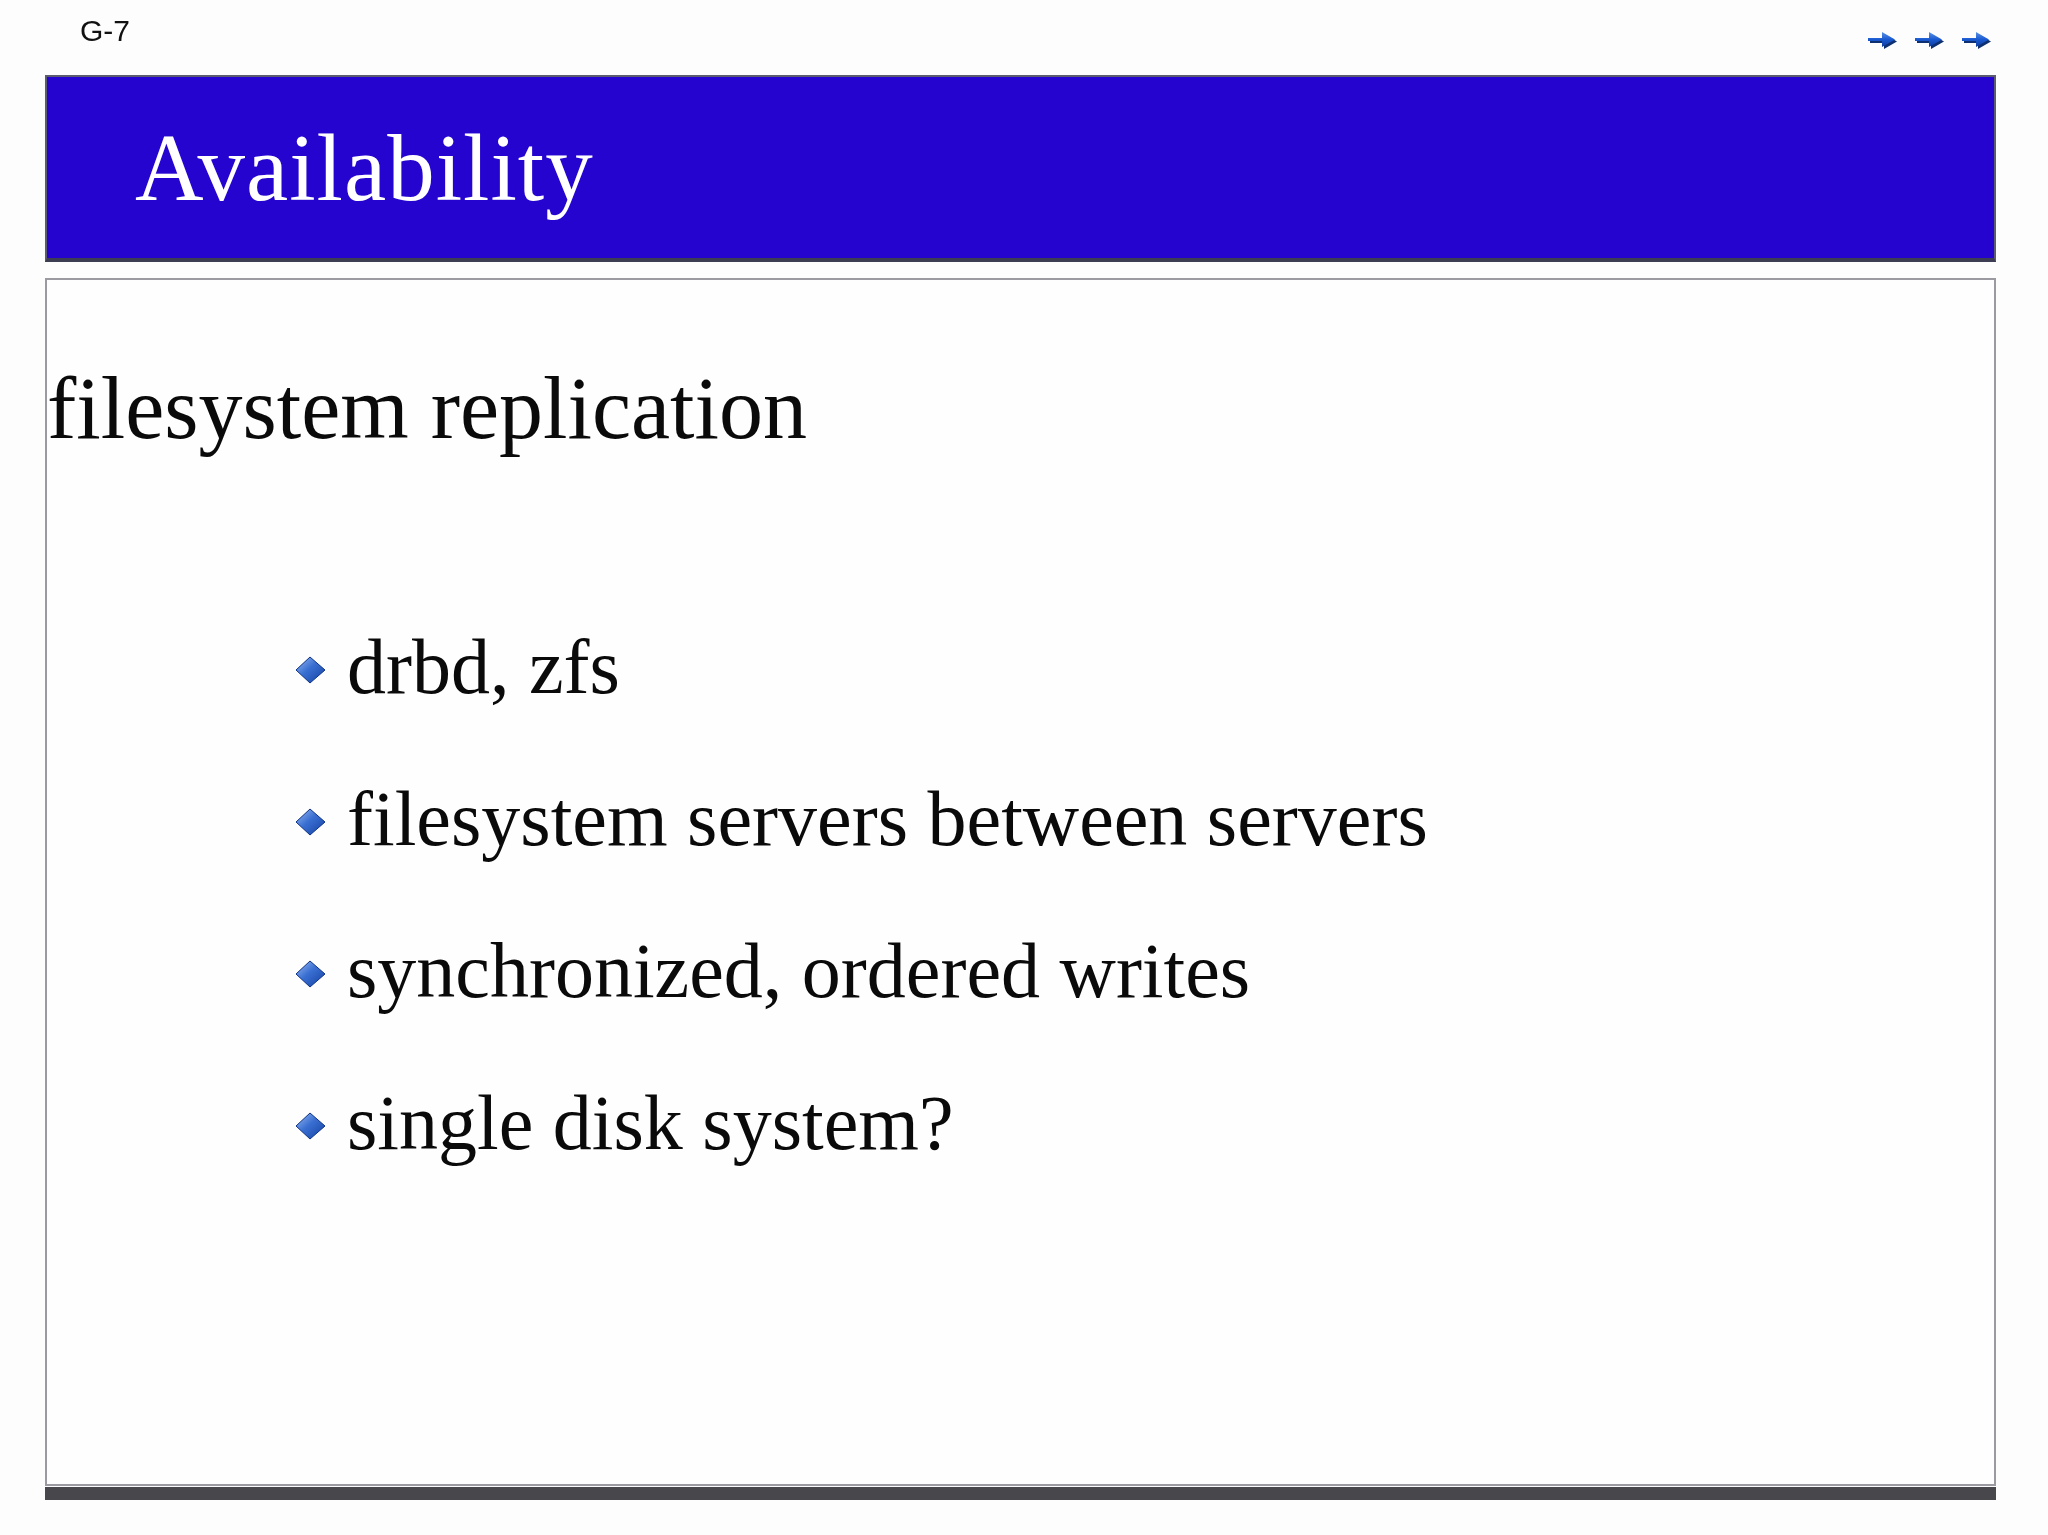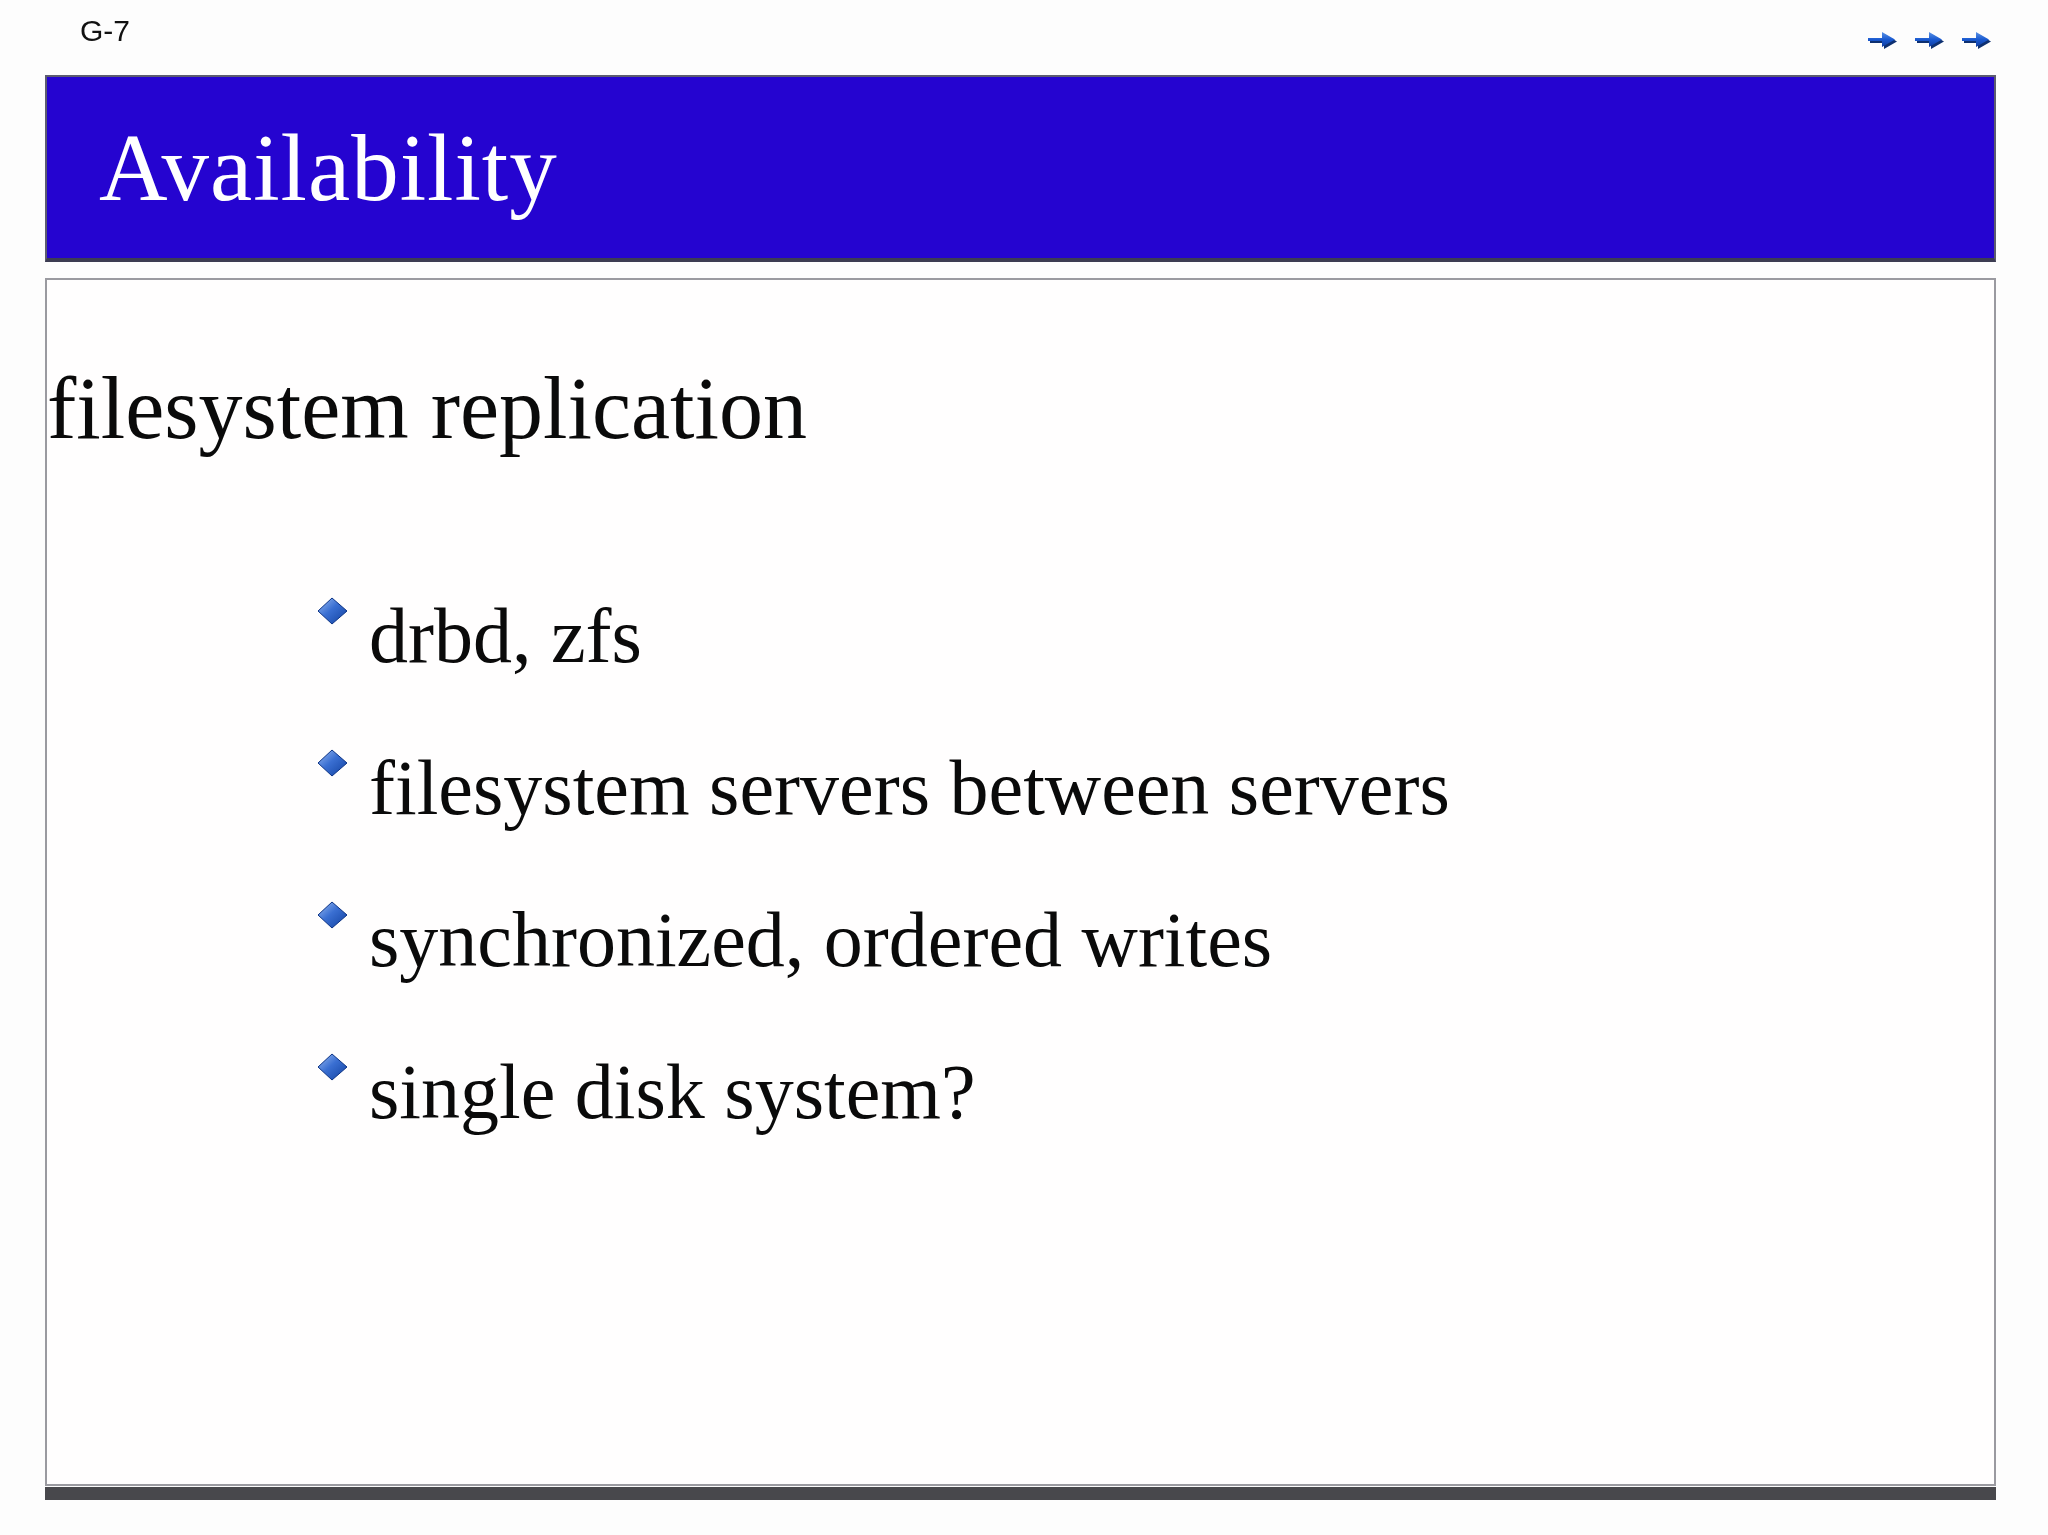--- a/index.html
+++ b/index.html
@@ -30,20 +30,21 @@
 
   
   .header-bar {
     position: absolute;
     left: 45px; top: 75px;
     width: 1951px; height: 187px;
     border: 2px solid #5c5c70;
     border-bottom: 4px solid #3c3c52;
     display: flex;
     align-items: center;
+    padding-left: 36px;
   }
   .header-bar h1 {
     color: #ffffff;
     font-size: 95px;
     font-weight: normal;
     padding-left: 52px;
     letter-spacing: 1px;
   }
 
   
@@ -60,24 +61,23 @@
     font-size: 88px;
     font-weight: normal;
     color: #0a0a0a;
   }
   .bullet-list {
     list-style: none;
     margin-top: 132px;
   }
   .bullet-item {
     display: flex;
-    align-items: flex-start;
+    align-items: center;
     height: 152px;
     padding-left: 248px;
-    margin-left: 22px;
   }
   .bullet-icon { width: 32px; height: 28px; flex: 0 0 auto; margin-right: 20px; margin-top: 6px; }
   .bullet-text {
     font-size: 78px;
     color: #0a0a0a;
     white-space: nowrap;
   }
 
   
   .bottom-shadow {

